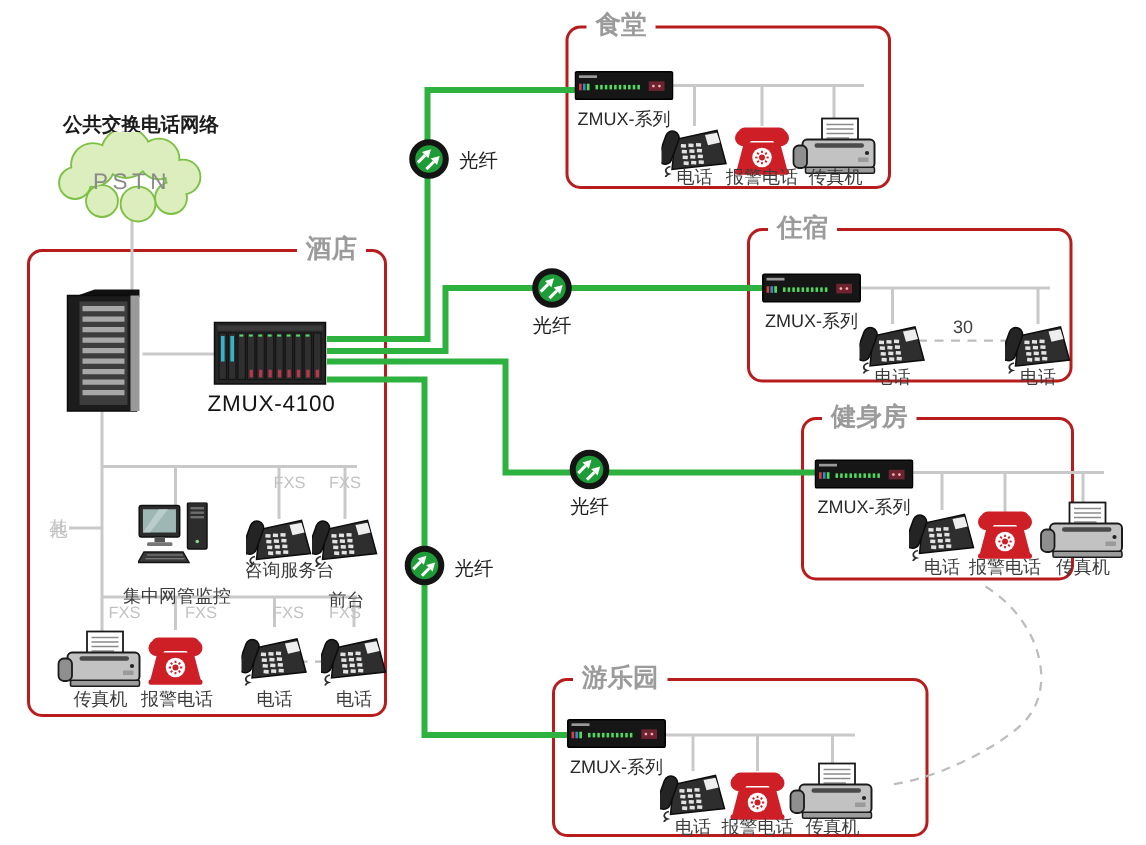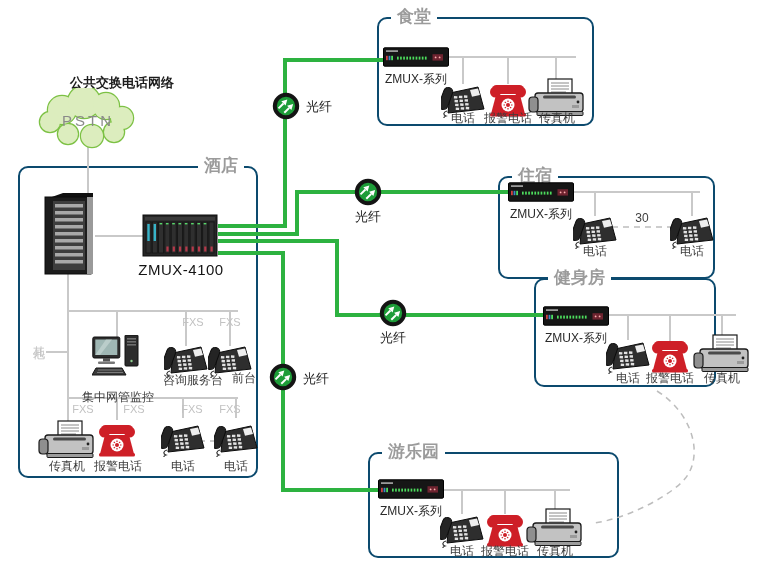--- a/index.html
+++ b/index.html
@@ -1,28 +1,28 @@
 <!DOCTYPE html>
 <html><head>
 <meta charset="utf-8">
 <style>
   html,body{margin:0;padding:0;background:#ffffff;font-family:"Liberation Sans","DejaVu Sans",sans-serif;}
   .canvas{position:relative;width:764px;height:563px;background:#ffffff;overflow:hidden;}
   .abs{position:absolute;}
   .wires{position:absolute;left:0;top:0;z-index:2;}
-  .box{position:absolute;border:2px solid #0c4a6e;border-radius:10px;background:transparent;z-index:1;box-sizing:border-box;}
+  .box{position:absolute;border:2px solid #b91c1c;border-radius:10px;background:transparent;z-index:1;box-sizing:border-box;}
   .box-title{position:absolute;top:-13px;font-size:17px;font-weight:bold;color:#9b9b9b;background:#ffffff;padding:0 6px;line-height:22px;z-index:3;white-space:nowrap;}
   .lbl{position:absolute;transform:translateX(-50%);white-space:nowrap;z-index:3;text-align:center;}
   .dev-label{font-size:12px;color:#3c3c3c;}
   .zmux-label{font-size:12px;color:#2a2a2a;}
   .core-label{font-size:15px;color:#141414;letter-spacing:.5px;}
   .fxs{font-size:11px;color:#c2c2c2;}
   .fiber-label{font-size:13px;color:#1f1f1f;}
   .count-label{font-size:12px;color:#404040;}
-  .net-label{font-size:13px;font-weight:bold;color:#1c1c1c;margin-left:28px;}
+  .net-label{font-size:13px;font-weight:bold;color:#1c1c1c;}
   .side-label{writing-mode:vertical-rl;text-orientation:upright;font-size:12px;color:#c3c3c3;letter-spacing:2px;}
   .icon{position:absolute;z-index:3;}
   .fiber-node{position:absolute;z-index:4;}
 </style>
 </head>
 <body>
 
 <div class="canvas">
 
   <svg width="0" height="0" style="position:absolute" aria-hidden="true">
@@ -284,21 +284,21 @@
       <use href="#sym-computer"></use>
     </svg>
   <div class="lbl dev-label" style="left:118px;top:372px;margin-top:17px;">集中网管监控</div>
   <svg class="icon" style="left:164px;top:340px;" width="44" height="38">
       <use href="#sym-phone"></use>
     </svg>
   <div class="lbl dev-label" style="left:193px;top:372px;">咨询服务台</div>
   <svg class="icon" style="left:208px;top:340px;" width="44" height="38">
       <use href="#sym-phone"></use>
     </svg>
-  <div class="lbl dev-label" style="left:231px;top:370px;margin-left:13px;">前台</div>
+  <div class="lbl dev-label" style="left:231px;top:392px;">前台</div>
 
   <div class="lbl fxs" style="left:83px;top:403px;">FXS</div>
   <div class="lbl fxs" style="left:134px;top:403px;">FXS</div>
   <div class="lbl fxs" style="left:192px;top:403px;">FXS</div>
   <div class="lbl fxs" style="left:230px;top:403px;">FXS</div>
 
   <svg class="icon" style="left:38px;top:420px;" width="58" height="42">
       <use href="#sym-fax"></use>
     </svg>
   <div class="lbl dev-label" style="left:67px;top:458px;">传真机</div>
@@ -328,21 +328,21 @@
   <div class="lbl dev-label" style="left:463px;top:110px;">电话</div>
   <svg class="icon" style="left:486px;top:80px;" width="44" height="38">
       <use href="#sym-alarm"></use>
     </svg>
   <div class="lbl dev-label" style="left:508px;top:110px;">报警电话</div>
   <svg class="icon" style="left:528px;top:78px;" width="58" height="42">
       <use href="#sym-fax"></use>
     </svg>
   <div class="lbl dev-label" style="left:557px;top:110px;">传真机</div>
 
-  <div class="box" style="left:498px;top:152px;width:217px;height:103px;margin-top:24px;">
+  <div class="box" style="left:498px;top:152px;width:217px;height:103px;">
     <span class="box-title" style="left:12px;">住宿</span>
   </div>
   <svg class="icon" style="left:508px;top:182px;" width="66" height="20">
       <use href="#sym-zmuxs"></use>
     </svg>
   <div class="lbl zmux-label" style="left:541px;top:206px;">ZMUX-系列</div>
   <svg class="icon" style="left:573px;top:211px;" width="44" height="38">
       <use href="#sym-phone"></use>
     </svg>
   <div class="lbl dev-label" style="left:595px;top:243px;">电话</div>

